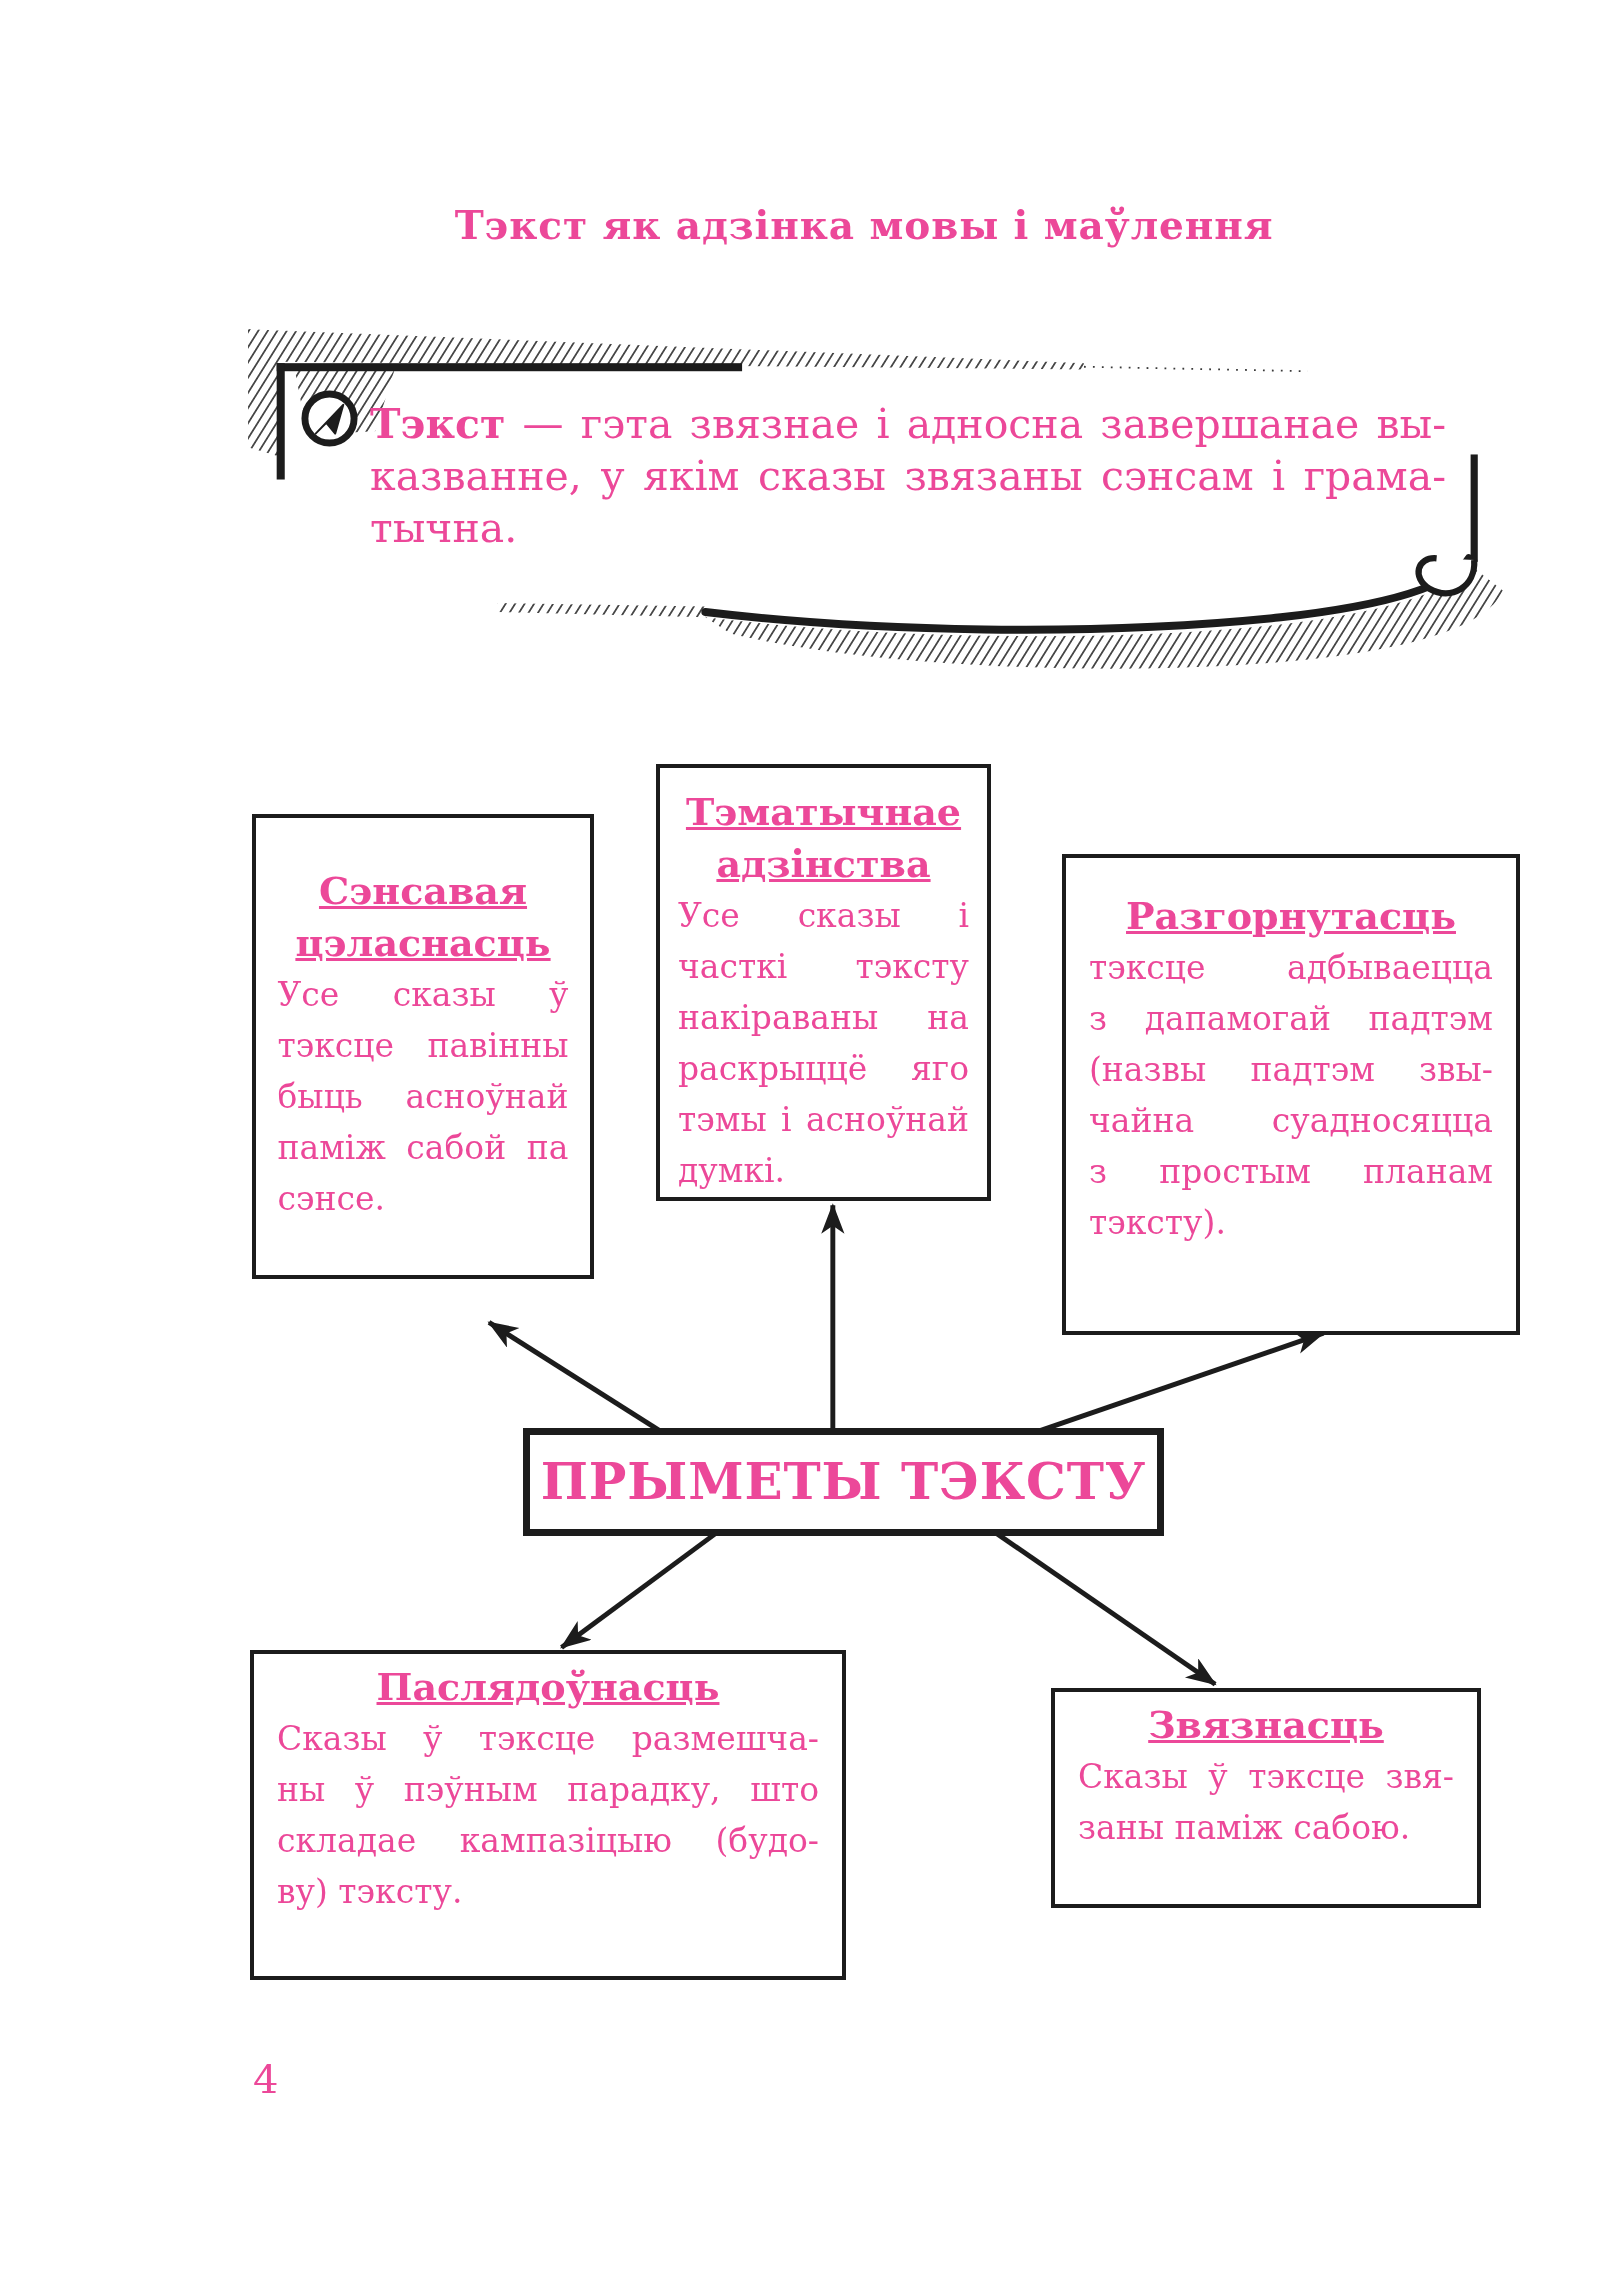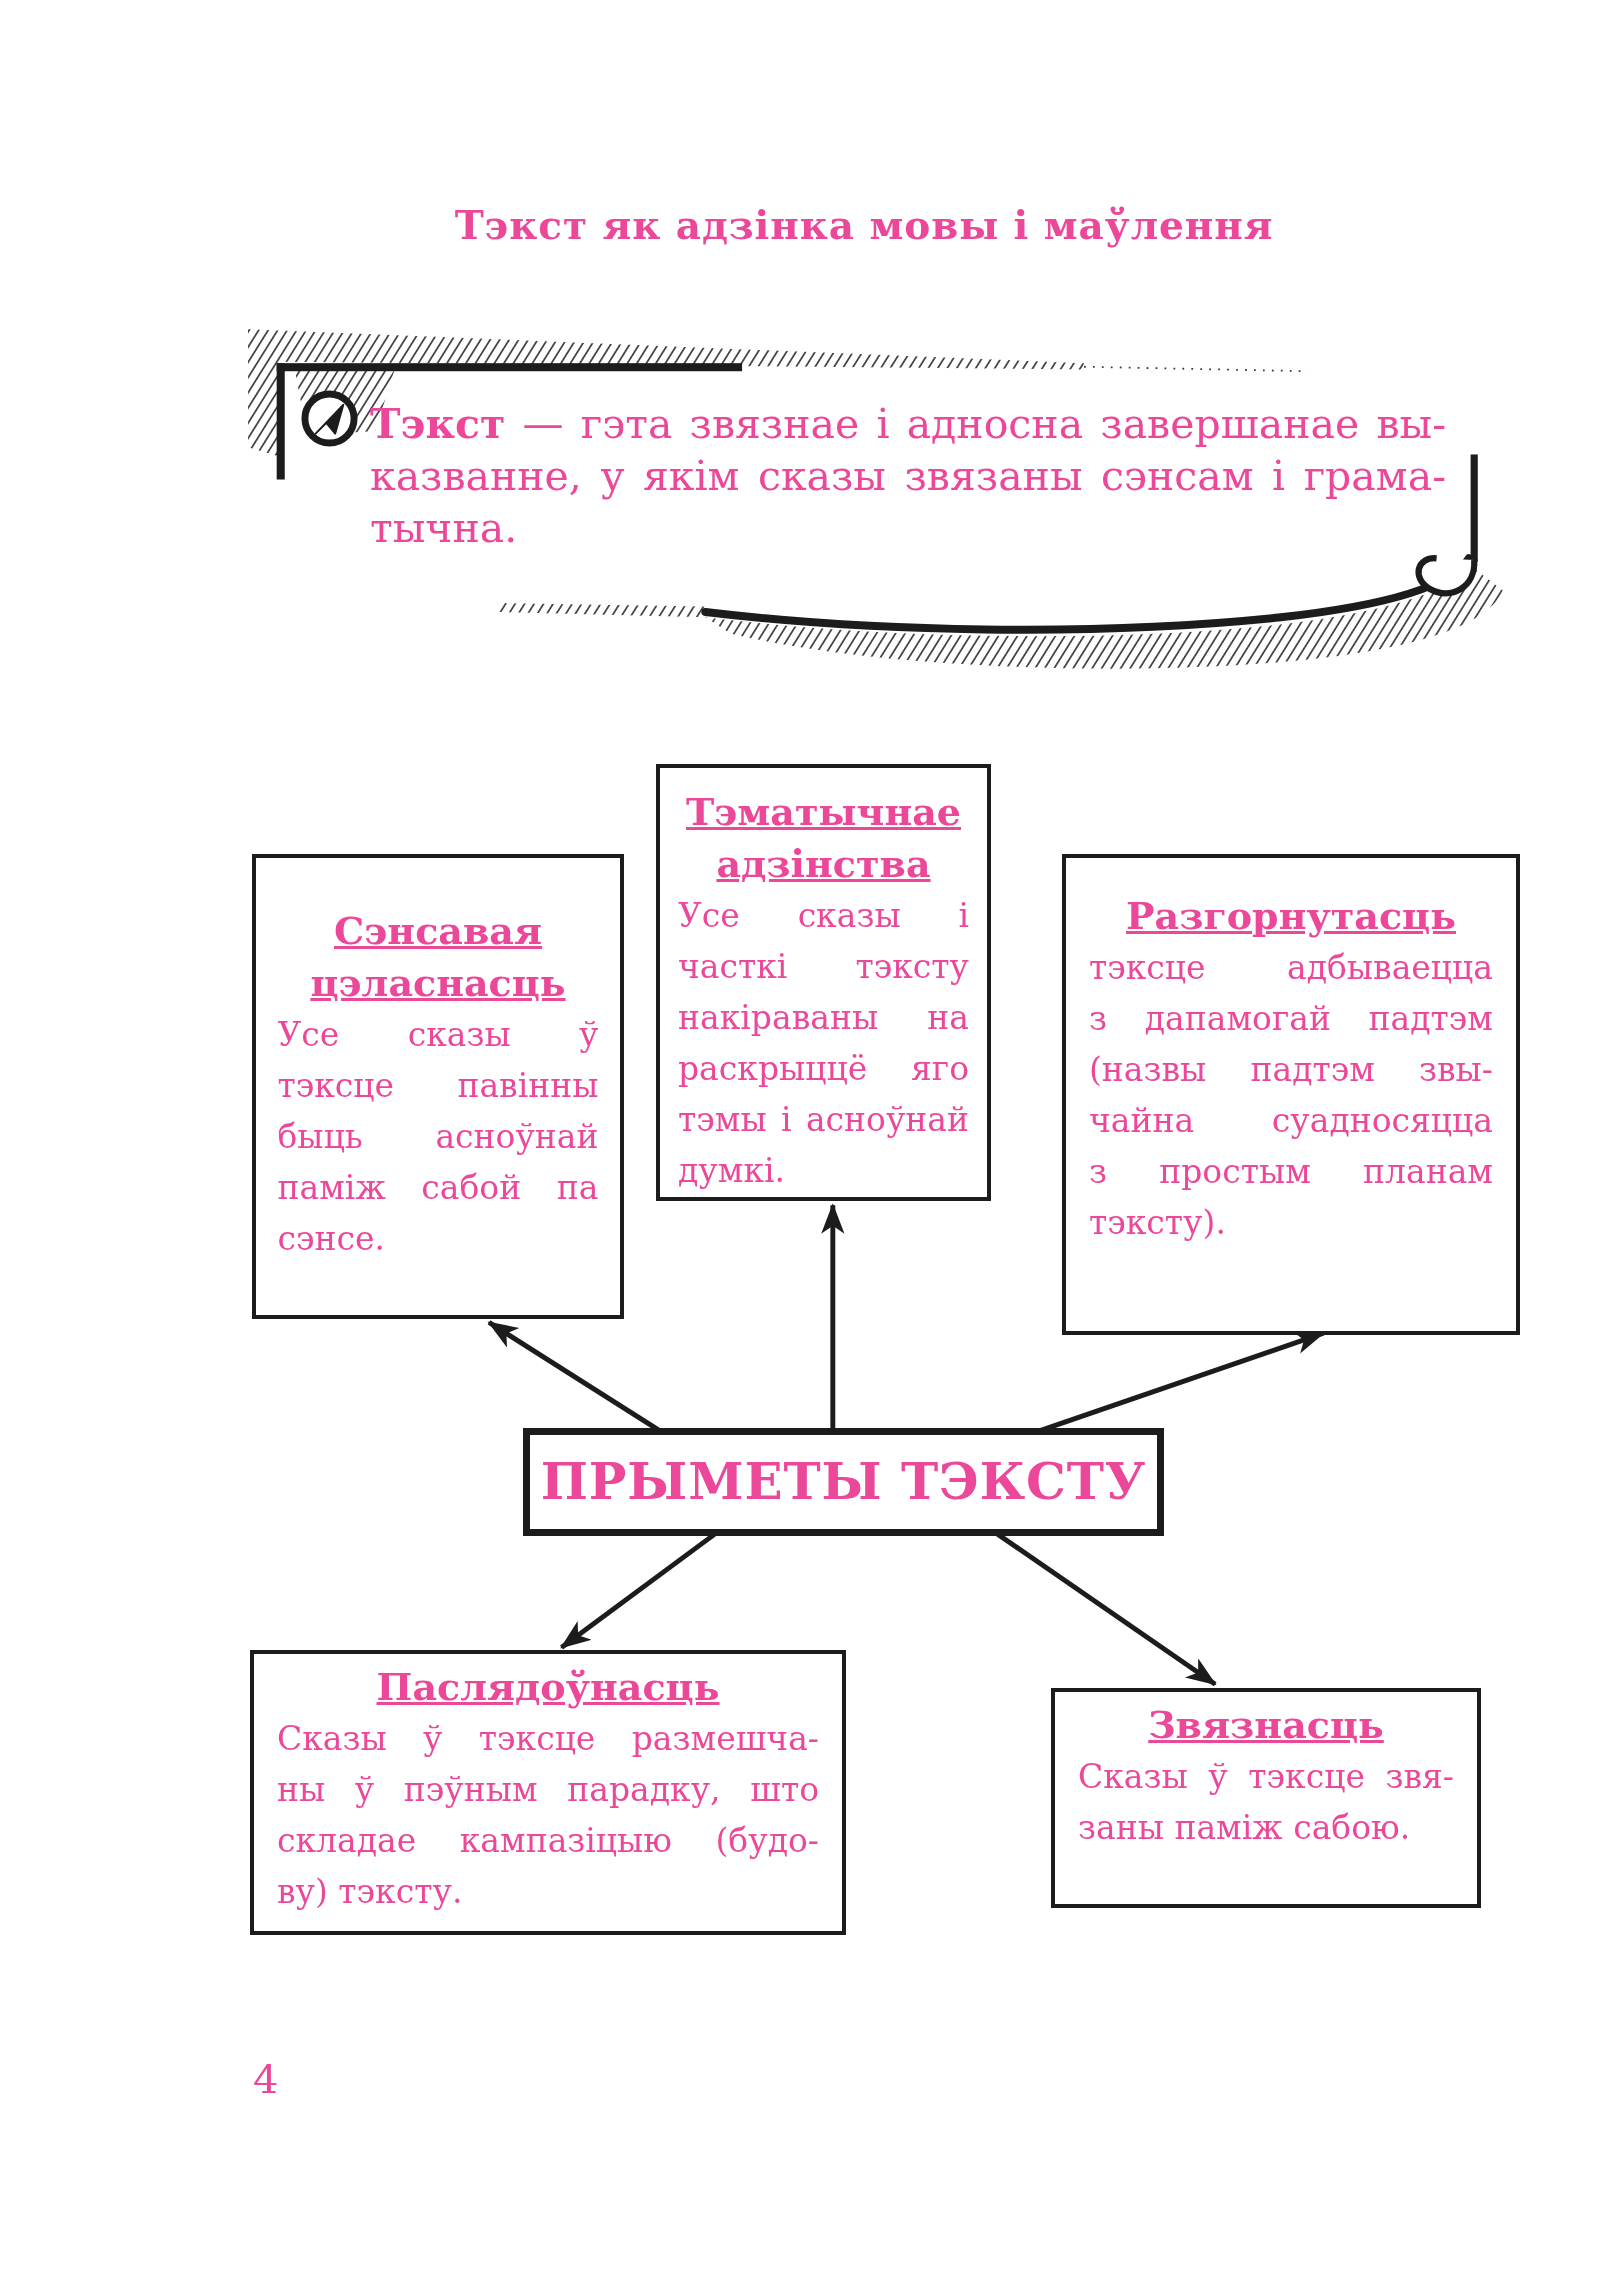--- a/index.html
+++ b/index.html
@@ -28,30 +28,30 @@
   .arrows-svg{position:absolute;left:224px;top:734px;width:1343px;height:1236px;}
   .dbox{
     position:absolute;background:#ffffff;border:4.5px solid #1c1c1c;
     box-sizing:border-box;
   }
   .dbox-title{font-weight:bold;font-size:38px;line-height:52px;}
   .dbox-title .ln{text-align:center;text-decoration:underline;}
   .dbox-body{font-size:33px;line-height:51px;}
   .dbox-body .ln{text-align:justify;text-align-last:justify;}
   .dbox-body .ln.last{text-align-last:left;}
-  .box-sense   {left:252px; top:854px;  width:372px;height:465px;}
+  .box-sense   {left:252px; top:814px;  width:342px;height:465px;}
   .box-sense   .dbox-title{margin-top:47px;}
   .box-sense   .dbox-body{padding:0 21.5px;}
   .box-theme   {left:656px; top:764px;  width:335px;height:437px;}
   .box-theme   .dbox-title{margin-top:18px;}
   .box-theme   .dbox-body{padding:0 18px;}
   .box-elab    {left:1062px;top:854px;  width:458px;height:481px;}
   .box-elab    .dbox-title{margin-top:32px;}
   .box-elab    .dbox-body{padding:0 23px;}
-  .box-seq     {left:250px; top:1650px; width:596px;height:285px;}
+  .box-seq     {left:250px; top:1650px; width:596px;height:330px;}
   .box-seq     .dbox-title{margin-top:7.2px;}
   .box-seq     .dbox-body{padding:0 23px;}
   .box-coh     {left:1051px;top:1688px; width:430px;height:220px;}
   .box-coh     .dbox-title{margin-top:7.2px;}
   .box-coh     .dbox-body{padding:0 23px;}
   .box-center{
     left:523px;top:1428px;width:641px;height:108px;border-width:7.2px;
     font-weight:bold;font-size:50px;text-align:center;line-height:94px;
     letter-spacing:0.9px;white-space:nowrap;
   }

